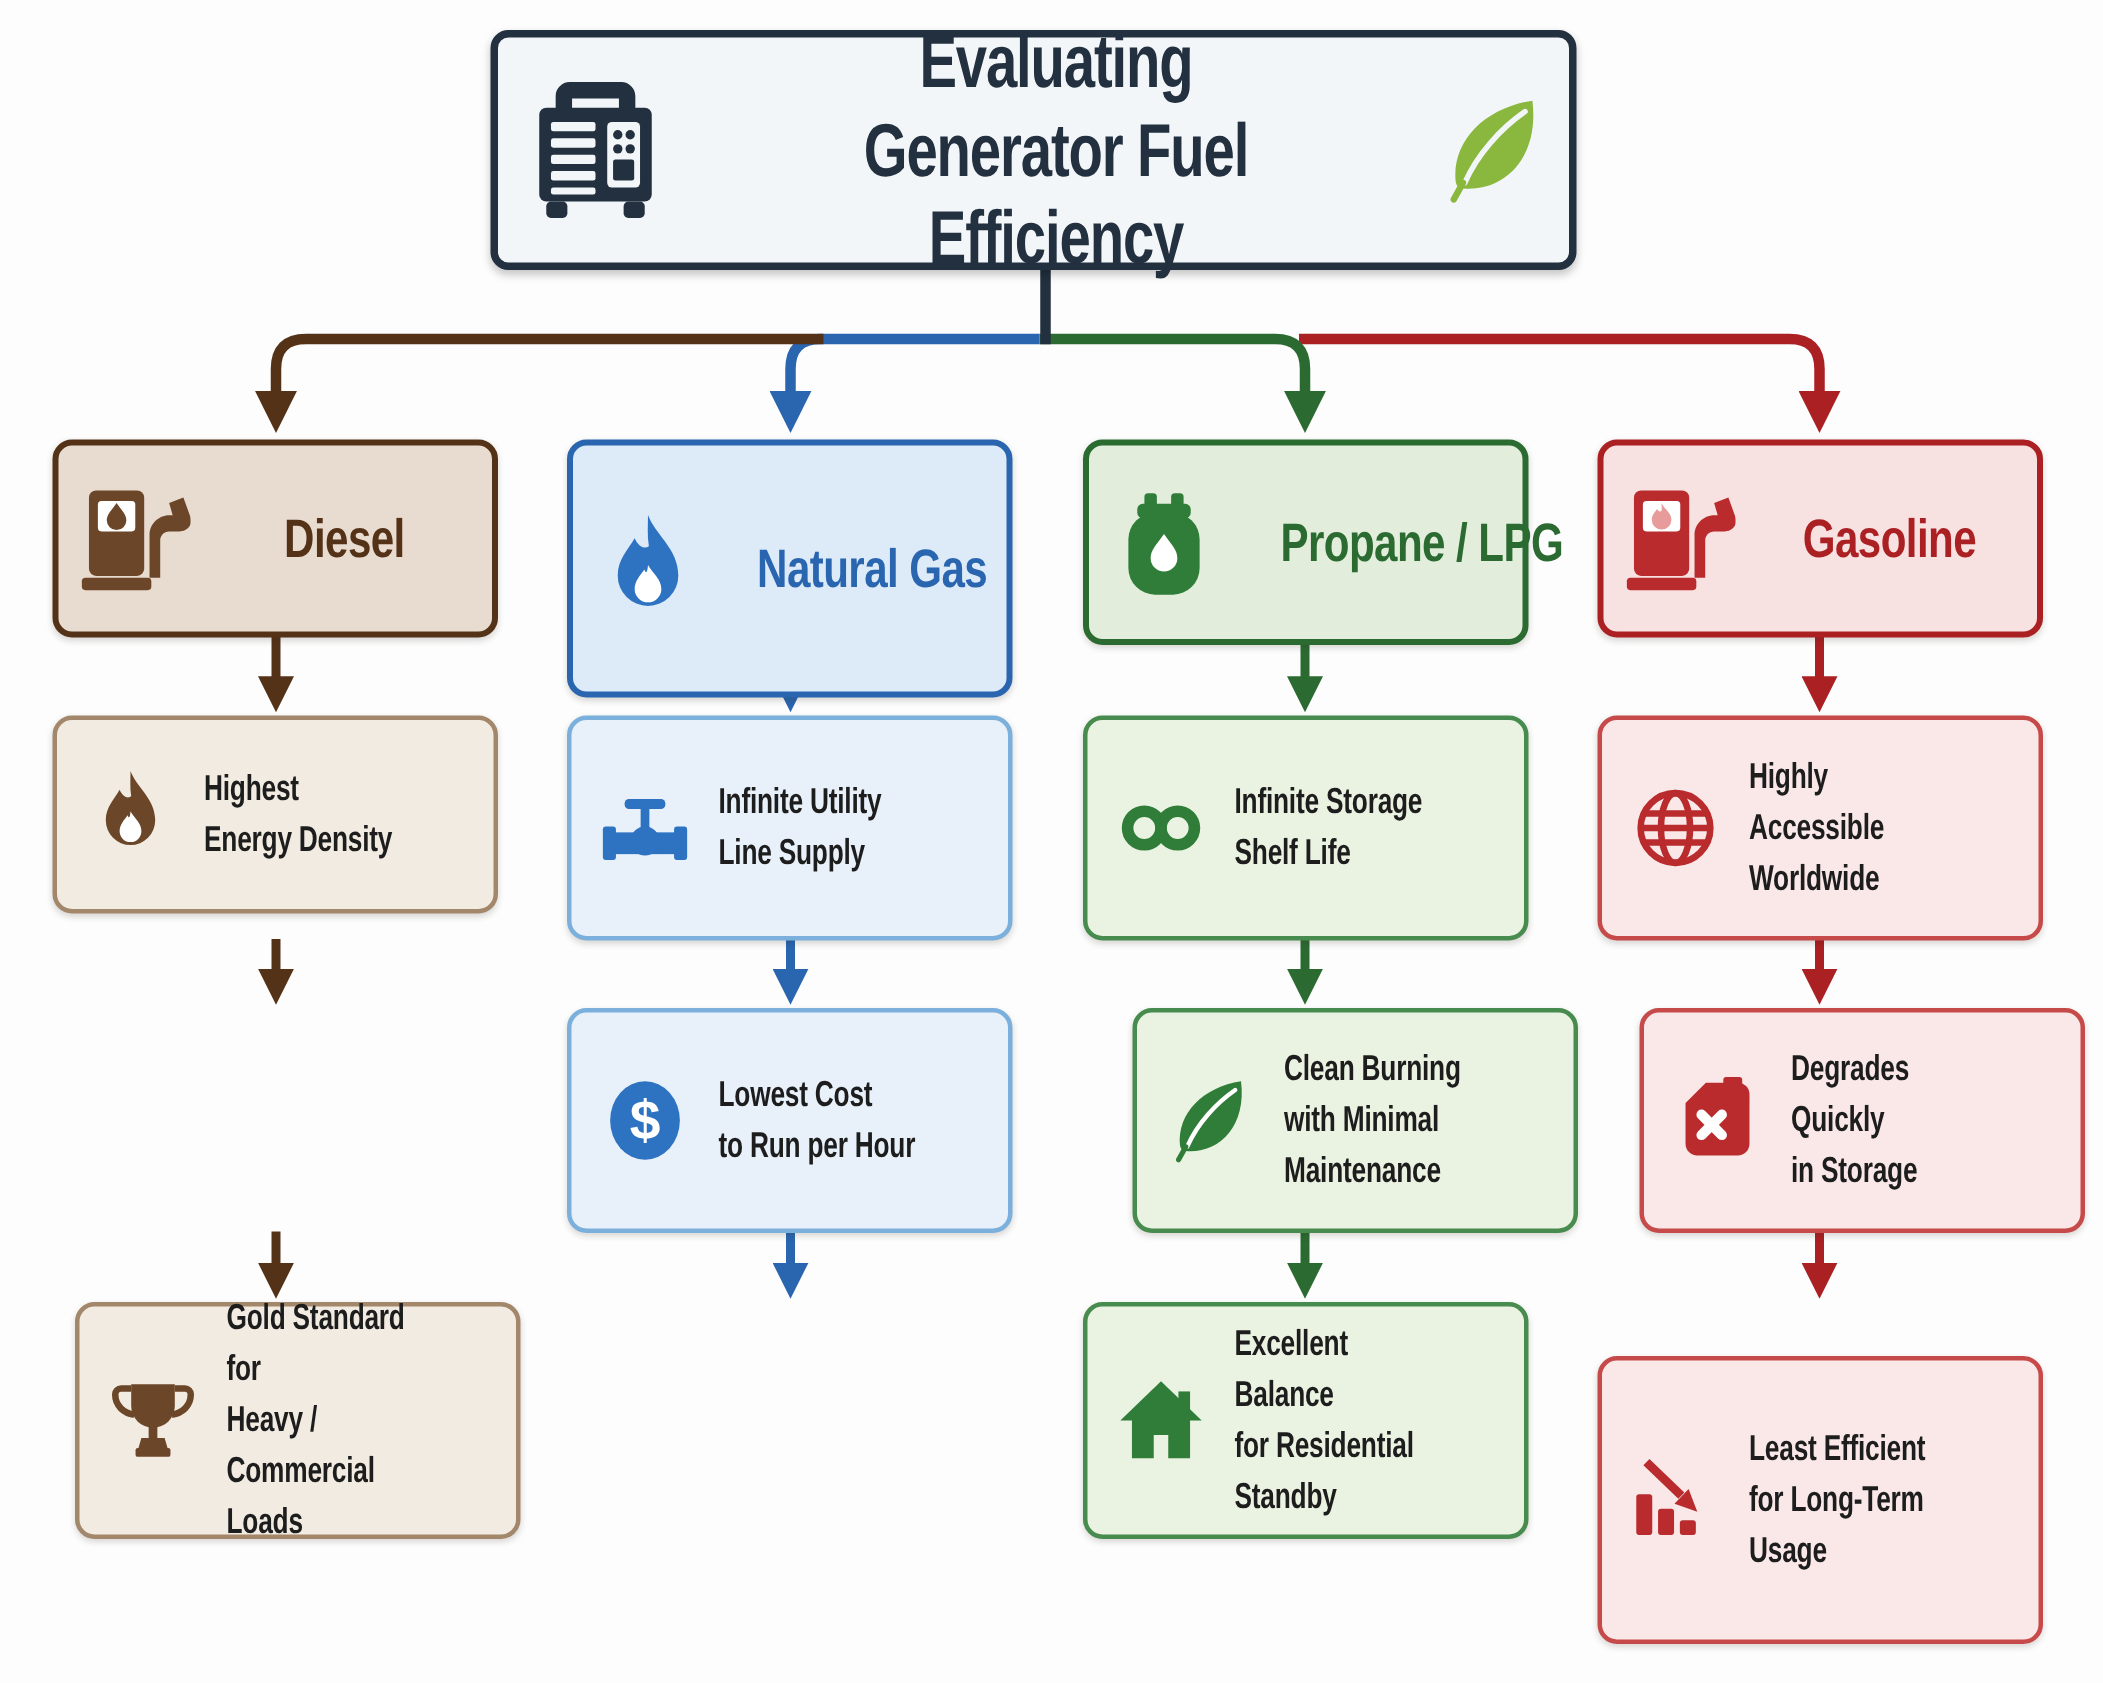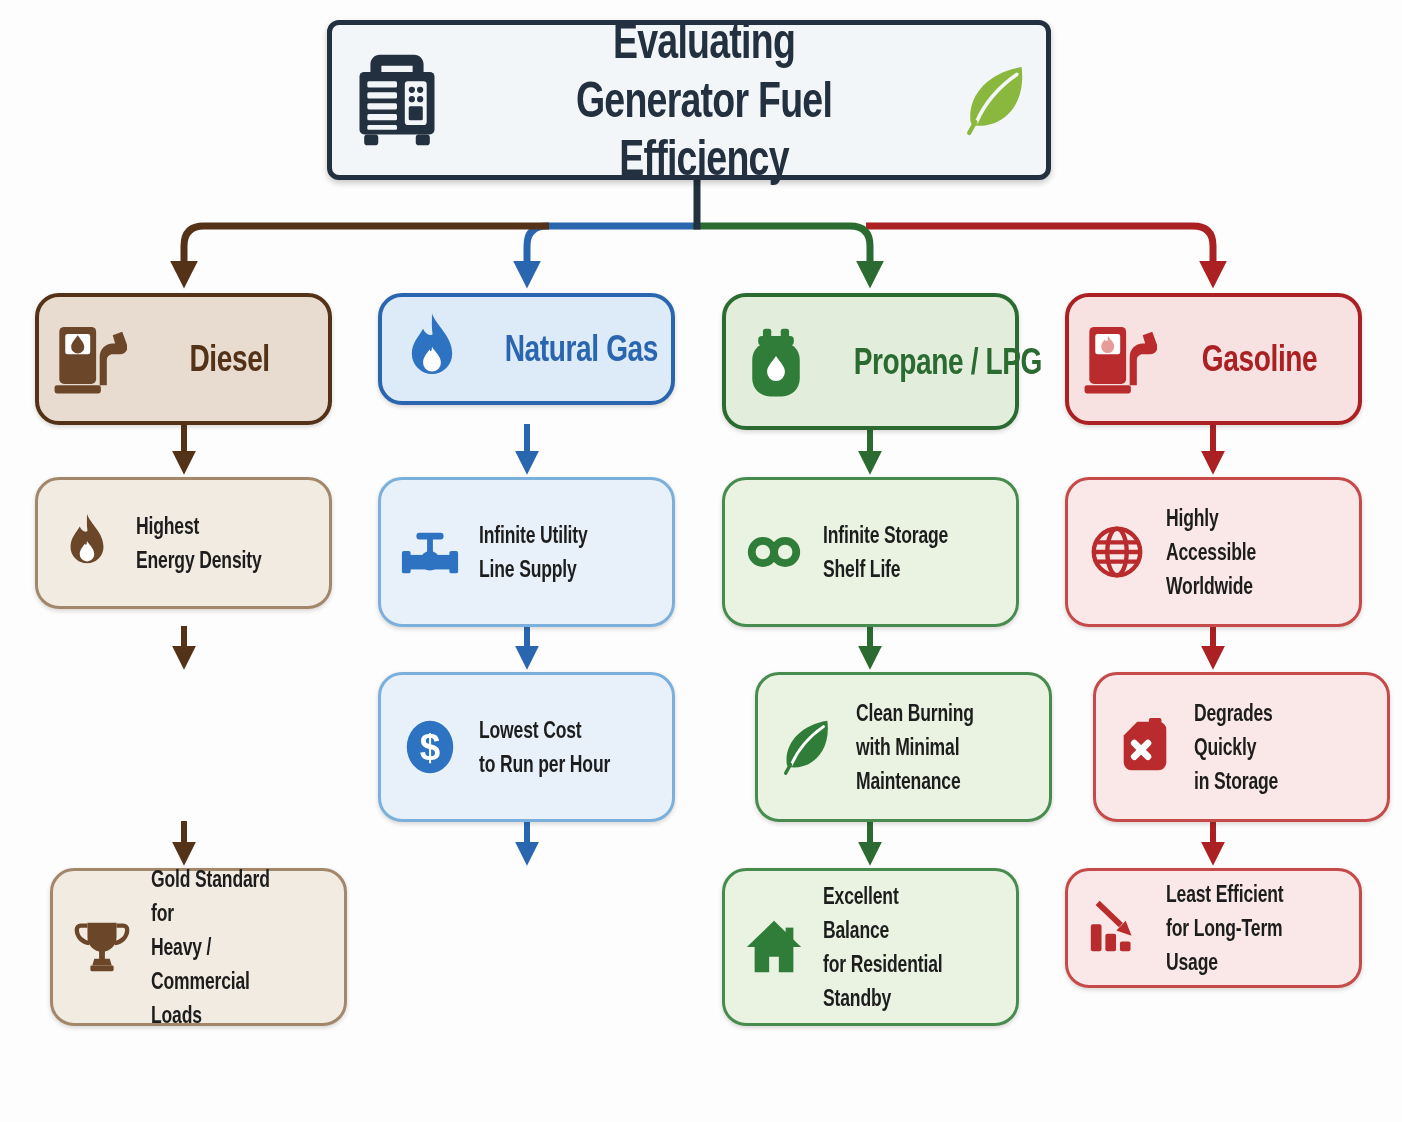--- a/index.html
+++ b/index.html
@@ -8,21 +8,21 @@
 .canvas{position:relative;width:1402px;height:1122px;background:#fdfdfd;overflow:hidden}
 
 
 .connectors{position:absolute;left:0;top:0;z-index:0}
 .connectors > path{fill:none;stroke-linecap:butt}
 .s-navy{stroke:var(--navy)}
 .s-d{stroke:var(--diesel_dark)} .s-n{stroke:var(--naturalgas_dark)}
 .s-p{stroke:var(--propane_dark)} .s-g{stroke:var(--gasoline_dark)}
 
 
-.box{position:absolute;width:297px;border-radius:24px;display:flex;align-items:center;z-index:1;
+.box{position:absolute;width:297px;border-radius:13px;display:flex;align-items:center;z-index:1;
      box-shadow:0 2px 4px rgba(50,40,30,.18)}
 .header{border:4.5px solid var(--dark);background:var(--hbg)}
 .bodybox{border:3.5px solid var(--lb);background:var(--bbg)}
 .diesel{--dark:var(--diesel_dark);--mid:var(--diesel_mid);--lb:var(--diesel_light_border);
         --hbg:var(--diesel_header_bg);--bbg:var(--diesel_body_bg)}
 .naturalgas{--dark:var(--naturalgas_dark);--mid:var(--naturalgas_mid);--lb:var(--naturalgas_light_border);
         --hbg:var(--naturalgas_header_bg);--bbg:var(--naturalgas_body_bg)}
 .propane{--dark:var(--propane_dark);--mid:var(--propane_mid);--lb:var(--propane_light_border);
         --hbg:var(--propane_header_bg);--bbg:var(--propane_body_bg)}
 .gasoline{--dark:var(--gasoline_dark);--mid:var(--gasoline_mid);--lb:var(--gasoline_light_border);
@@ -175,21 +175,21 @@
           <path d="M17 10h-7a4 4 0 0 0-4 4c0 8 6 13 13 14"></path>
           <path d="M47 10h7a4 4 0 0 1 4 4c0 8-6 13-13 14"></path>
         </g>
       </svg>
     </div>
     <div class="btext">Gold Standard for
 Heavy / Commercial
 Loads</div>
   </div>
 
-  <div class="box header naturalgas" style="left:378px;top:293px;height:112px">
+  <div class="box header naturalgas" style="left:378px;top:293px;height:172px">
     <div class="hicon">
       <svg viewBox="0 0 64 64">
         <path class="f-n" d="M32 2c4 11 17 19 17 34a17 17 0 0 1-34 0c0-9 5.5-14 9.5-21 2 4.5 5.5 6.5 8 4.5-1-6-.5-12-.5-17.5z"></path>
         <path class="f-w" d="M32 30c3 5 7.5 8 7.5 13.5a7.5 7.5 0 0 1-15 0c0-4.5 3-7.5 5.5-11 .6 2 1.6 2.6 2-2.5z"></path>
       </svg>
     </div>
     <div class="htitle">Natural Gas</div>
   </div>
 
   <div class="box bodybox naturalgas" style="left:378px;top:477px;height:150px">
@@ -312,21 +312,21 @@
           <rect x="36" y="2" width="13" height="9" rx="2"></rect>
           <path d="M24 6h22a8 8 0 0 1 8 8v34a8 8 0 0 1-8 8H18a8 8 0 0 1-8-8V20z"></path>
         </g>
         <path d="M21 28 35 42M35 28 21 42" stroke="#ffffff" stroke-width="7" stroke-linecap="round" fill="none"></path>
       </svg>
     </div>
     <div class="btext">Degrades Quickly
 in Storage</div>
   </div>
 
-  <div class="box bodybox gasoline" style="left:1065px;top:868px;height:120px">
+  <div class="box bodybox gasoline" style="left:1065px;top:904px;height:192px">
     <div class="bicon">
       <svg viewBox="0 0 64 64">
         <g class="f-g">
           <rect x="5" y="28" width="11" height="28" rx="2"></rect>
           <rect x="20" y="38" width="11" height="18" rx="2"></rect>
           <rect x="35" y="46" width="11" height="10" rx="2"></rect>
         </g>
         <path d="M12 6 36 29" style="stroke:var(--gasoline_mid)" stroke-width="6" fill="none"></path>
         <polygon class="f-g" points="47,40 41,24.5 31.3,34.6"></polygon>
       </svg>

